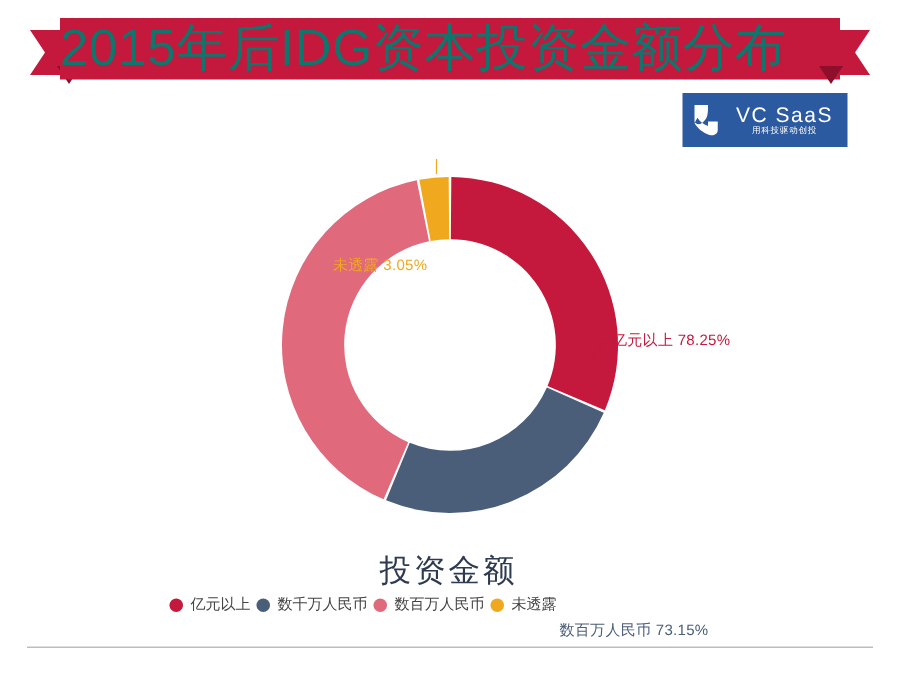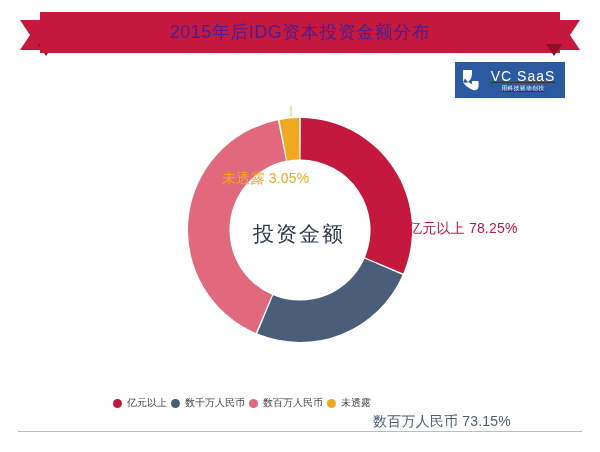--- a/index.html
+++ b/index.html
@@ -41,23 +41,23 @@
     height: 41px;
     background: #C4183C;
   }
   .ribbon-title {
     position: absolute;
     left: 40px;
     top: 12px;
     width: 520px;
     height: 41px;
     line-height: 41px;
-    text-align: center;
-    color: #4c1d95;
-    font-size: 18px;
+    text-align: left;
+    color: #0f766e;
+    font-size: 34px;
     letter-spacing: 0.5px;
     white-space: nowrap;
   }
 
   
   #vcsaas-logo {
     position: absolute;
     left: 455px;
     top: 62px;
     width: 110px;
@@ -72,21 +72,20 @@
     flex: 0 0 30px;
     display: flex;
     align-items: center;
     justify-content: center;
   }
   #vcsaas-logo .logo-text {
     flex: 1;
     padding-right: 4px;
     text-align: center;
     line-height: 1;
-    text-decoration: underline;
   }
   .logo-wordmark {
     display: block;
     color: #ffffff;
     font-size: 14px;
     letter-spacing: 1px;
     font-weight: normal;
   }
   .logo-tagline {
     display: block;
@@ -110,34 +109,34 @@
     left: 0;
     top: 0;
   }
   #donut-center-label {
     position: absolute;
     left: 0;
     top: 0;
     width: 600px;
     height: 320px;
     display: flex;
-    align-items: center;
+    align-items: flex-end;
     justify-content: center;
     pointer-events: none;
   }
   #donut-center-label span {
     color: #2D3A50;
     font-size: 21px;
     letter-spacing: 2px;
     transform: translate(-1px, 4px);
   }
 
   .slice-label {
     position: absolute;
-    font-size: 14px;
+    font-size: 10px;
     white-space: nowrap;
     letter-spacing: 0.2px;
   }
   #label-yiyuan   { left: 408px; top: 150px; color: #C4183C; }
   #label-baiwan   { left: 373px; top: 343px; color: #4A5E7A; }
   #label-qianwan  { left: 72px;  top: 214px; color: #E0697C; }
   #label-weitoulu { left: 222px; top: 100px; color: #F0A81E; }
 
   
   #legend {

